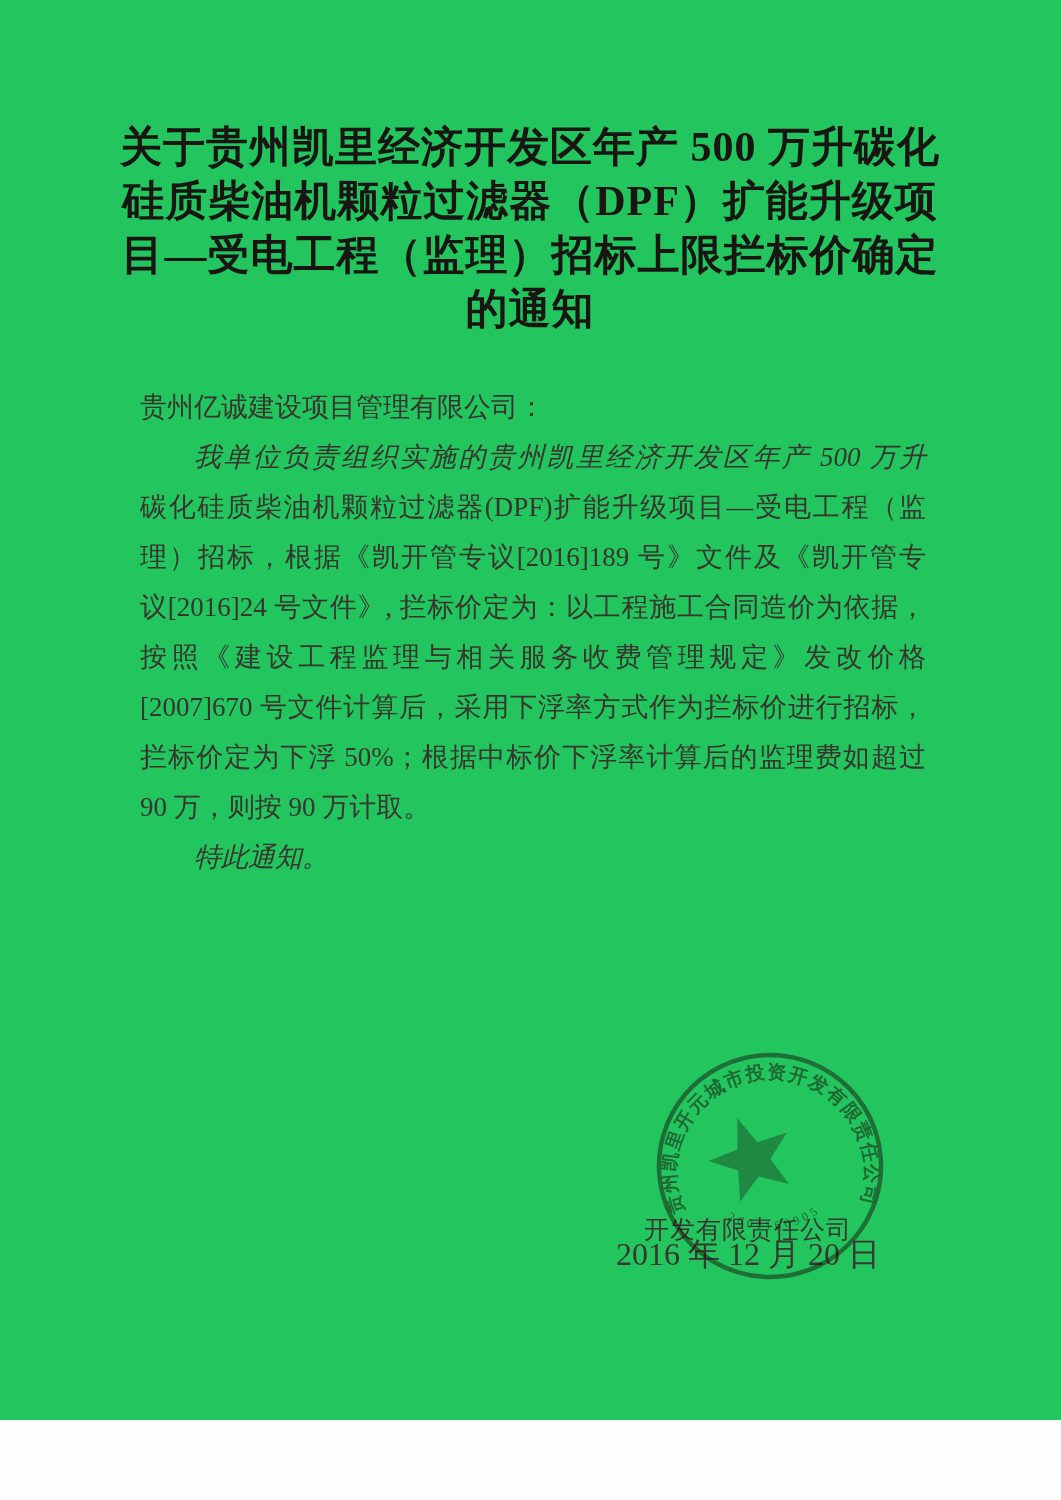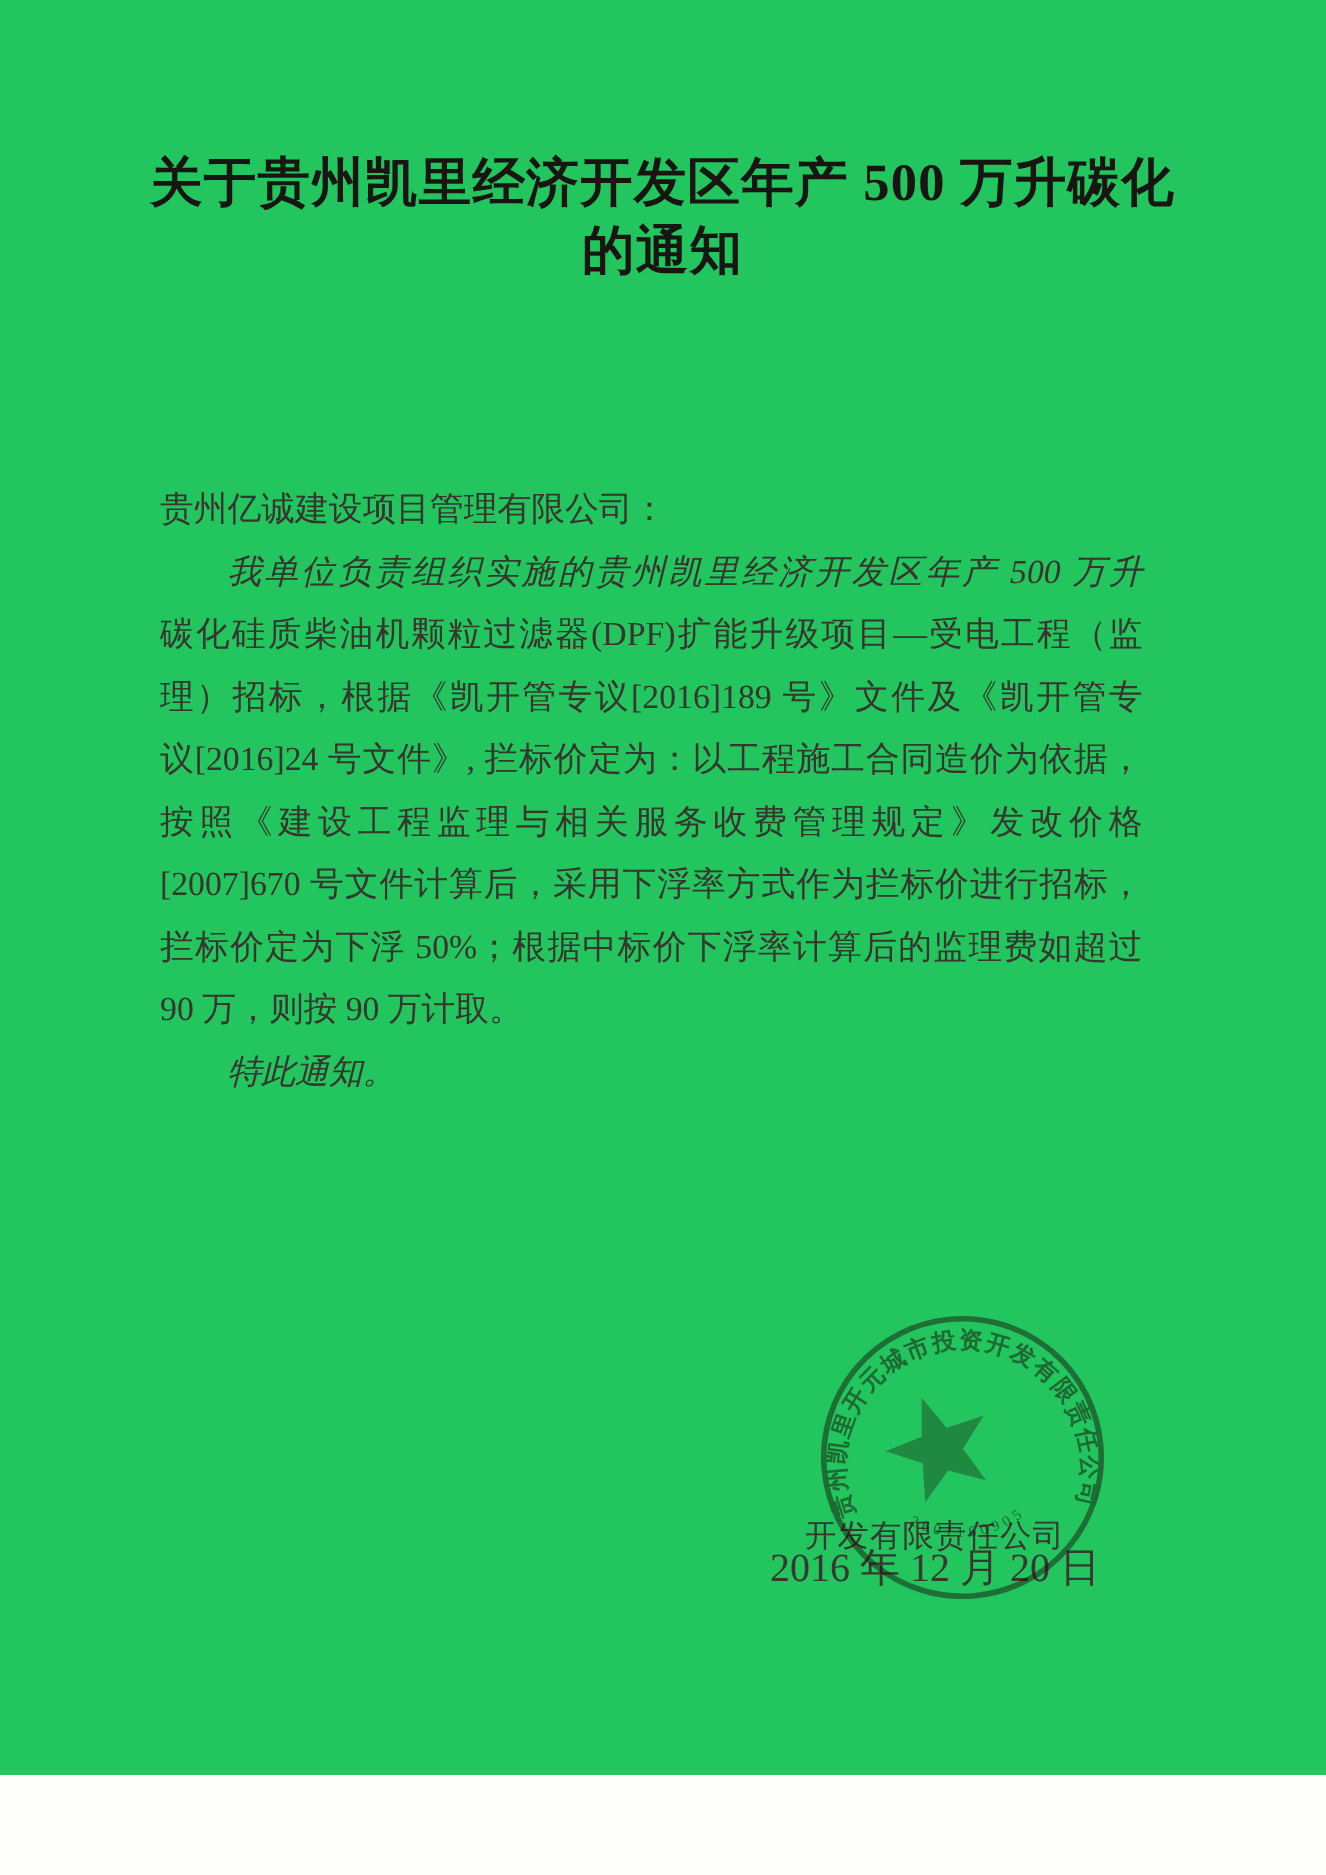--- a/index.html
+++ b/index.html
@@ -11,21 +11,21 @@
   .scan-band {
     position:absolute; left:0; bottom:0; width:100%; height:80px;
     background:#fdfdfc;
   }
   .doc-title {
     position:absolute; top:120px; left:90px; width:880px;
     text-align:center; font-weight:bold; font-size:42px; line-height:54px;
     color:#181512; letter-spacing:1px;
   }
   .doc-body {
-    position:absolute; top:382px; left:128px; width:786px;
+    position:absolute; top:382px; left:140px; width:786px;
     font-size:27px; line-height:50px; color:#38342e;
   }
   .doc-body .line { width:100%; }
   .j { text-align:justify; text-align-last:justify; }
   .indent { text-indent:2em;font-style:italic; }
   .sign-line {
     position:absolute; left:598px; width:300px; text-align:center;
     color:#3a3631; font-size:25px; line-height:36px; letter-spacing:1px;
   }
   .sign-org1 { top:1116px; }
@@ -40,20 +40,22 @@
 </style>
 </head>
 <body>
 
 <div class="page">
 
   <div class="scan-band"></div>
 
   <div class="doc-title">
     <div class="t-line">关于贵州凯里经济开发区年产 500 万升碳化</div>
+    <div class="t-line">硅质柴油机颗粒过滤器（DPF）扩能升级项</div>
+    <div class="t-line">目—受电工程（监理）招标上限拦标价确定</div>
     <div class="t-line">的通知</div>
   </div>
 
   <div class="doc-body">
     <div class="line">贵州亿诚建设项目管理有限公司：</div>
     <div class="line j indent">我单位负责组织实施的贵州凯里经济开发区年产 500 万升</div>
     <div class="line j">碳化硅质柴油机颗粒过滤器(DPF)扩能升级项目—受电工程（监</div>
     <div class="line j">理）招标，根据《凯开管专议[2016]189 号》文件及《凯开管专</div>
     <div class="line j">议[2016]24 号文件》, 拦标价定为：以工程施工合同造价为依据，</div>
     <div class="line j">按照《建设工程监理与相关服务收费管理规定》发改价格</div>

